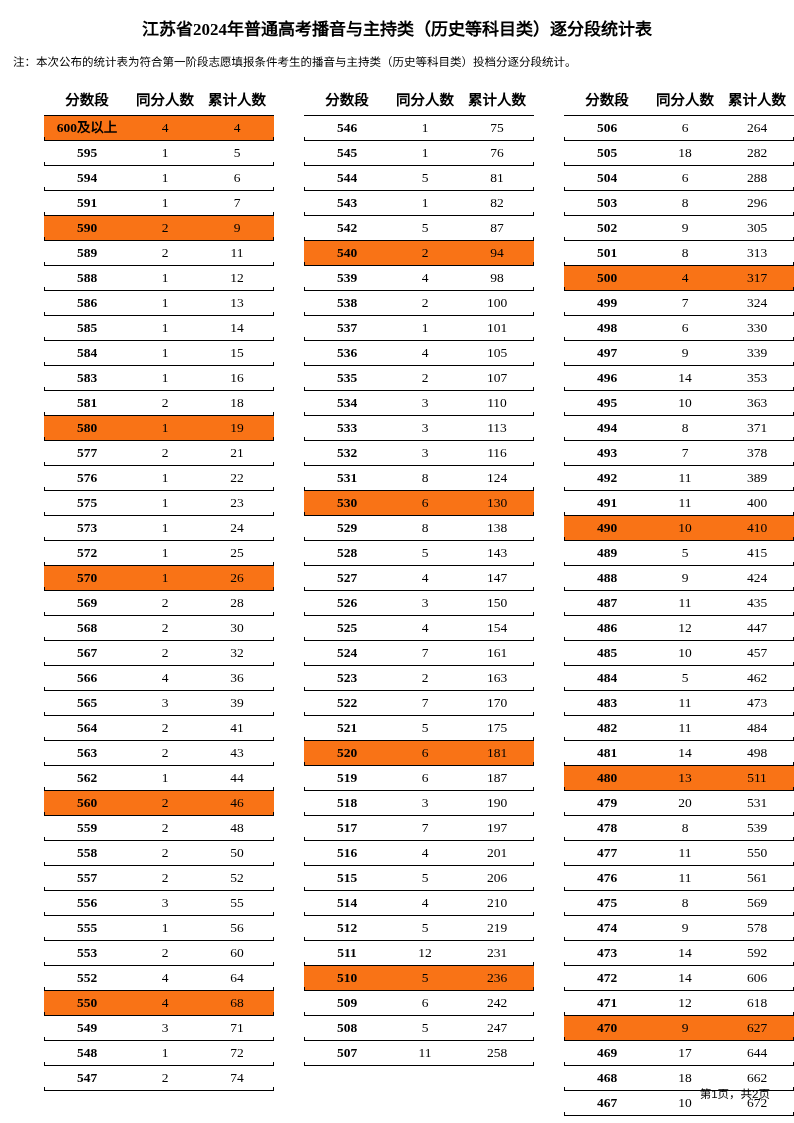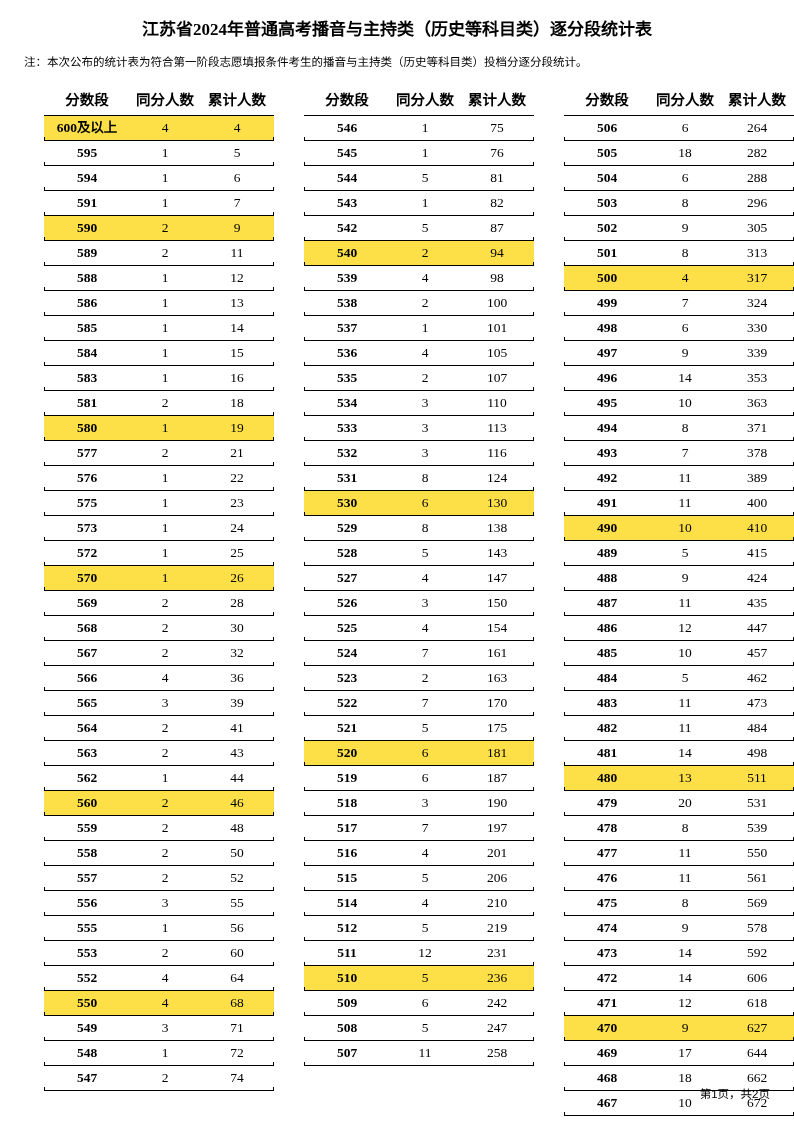--- a/index.html
+++ b/index.html
@@ -35,21 +35,21 @@
     padding-bottom: 0px;
     line-height: 24px;
     font-family: "Liberation Serif", "DejaVu Serif", serif;
   }
 
   .note {
     font-size: 11.5px;
     line-height: 16px;
     margin: 0;
     padding-top: 12px;
-    padding-left: 24px;
+    padding-left: 13px;
     padding-right: 24px;
     font-family: "Liberation Sans", "DejaVu Sans", sans-serif;
     letter-spacing: 0px;
   }
 
   .columns {
     position: absolute;
     top: 88px;
     left: 0;
     width: 794px;
@@ -105,21 +105,21 @@
     font-weight: bold;
     font-family: "Liberation Serif", "DejaVu Serif", serif;
   }
   table.grid tbody td.num {
     font-weight: normal;
     font-family: "Liberation Serif", "DejaVu Serif", serif;
   }
 
   
   table.grid tbody tr.shaded td {
-    background: #fde047;
+    background: #f97316;
   }
 
   
   table.grid tbody td.score {
     position: relative;
   }
   table.grid tbody td.score::before {
     content: "";
     position: absolute;
     left: 0;

